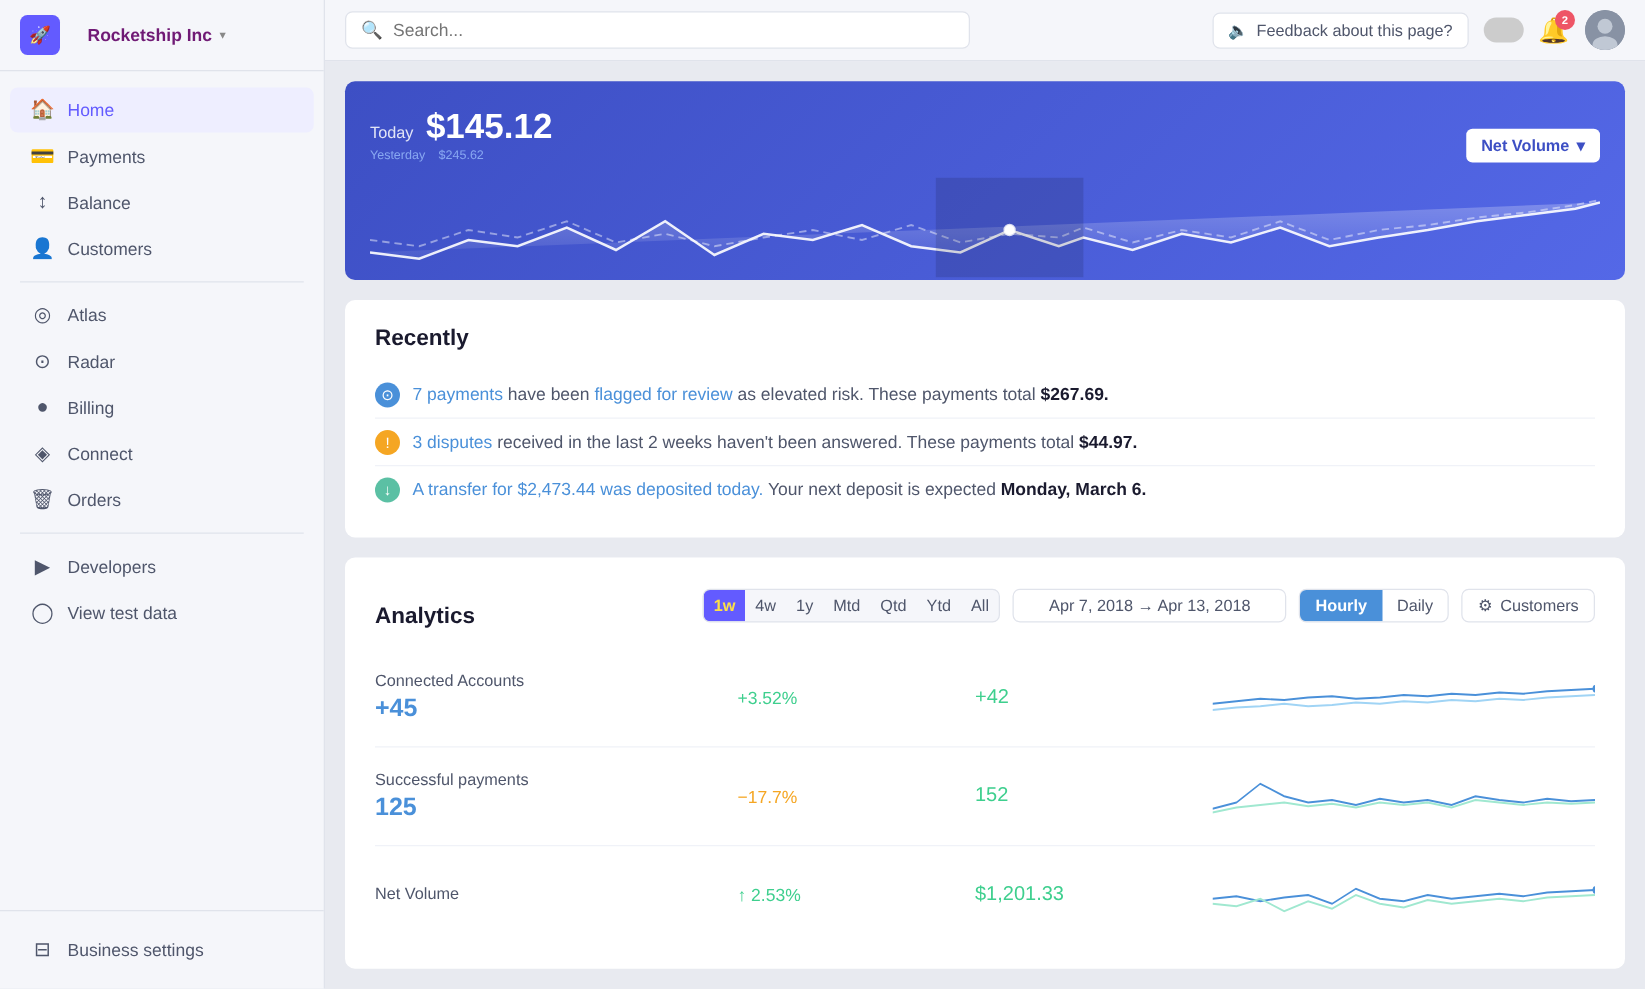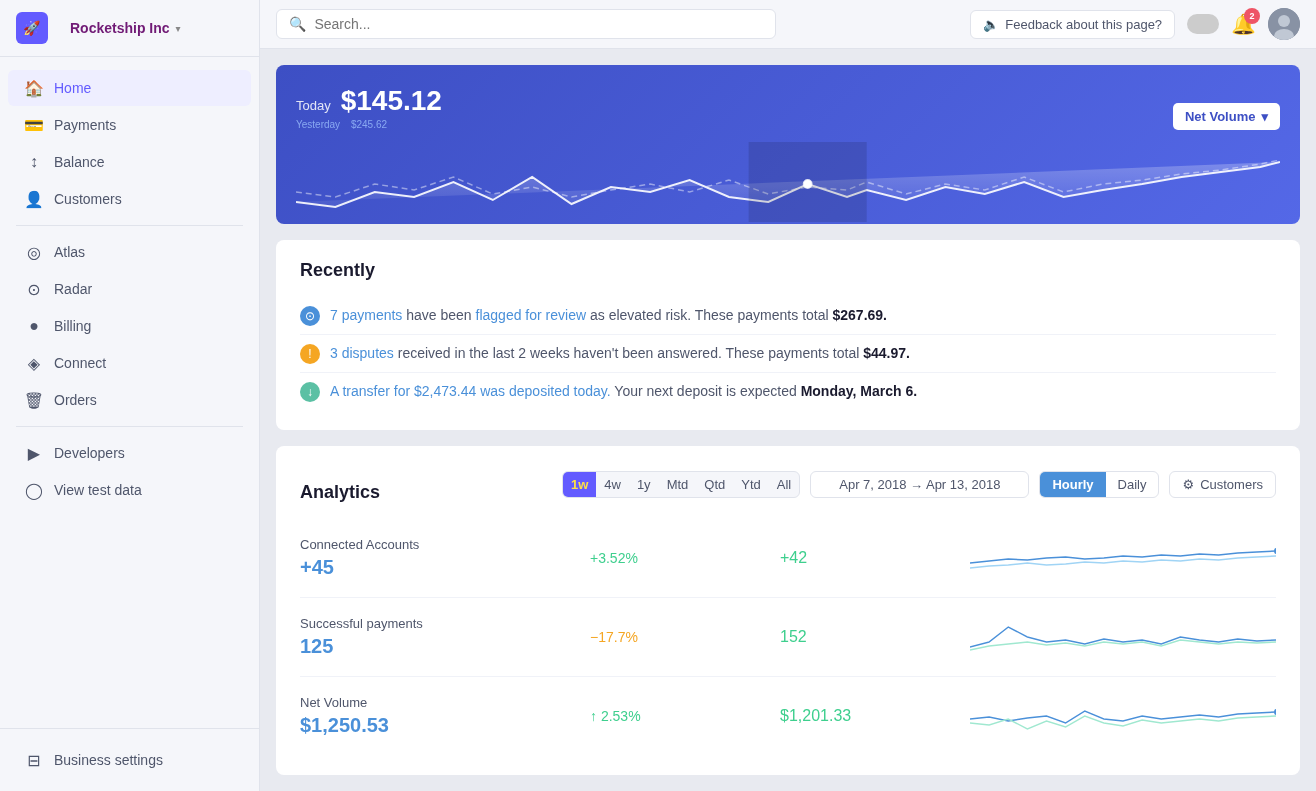--- a/index.html
+++ b/index.html
@@ -298,21 +298,20 @@
           <svg class="mini-chart" viewBox="0 0 480 50" preserveAspectRatio="none">
             <polyline points="0,35 30,30 60,15 90,25 120,30 150,28 180,32 210,27 240,30 270,28 300,32 330,25 360,28 390,30 420,27 450,29 480,28" fill="none" stroke="#4a90d9" stroke-width="1.5"></polyline>
             <polyline points="0,38 30,34 60,32 90,30 120,33 150,31 180,34 210,30 240,32 270,30 300,34 330,28 360,30 390,32 420,30 450,31 480,30" fill="none" stroke="#a0e8d0" stroke-width="1.5"></polyline>
           </svg>
         </div>
       </div>
 
       <div class="metric-row" style="border-bottom:none;">
         <div>
           <div class="metric-label">Net Volume</div>
-          <div class="metric-value">$1,250.53</div>
         </div>
         <div class="metric-change change-up">↑ 2.53%</div>
         <div class="metric-prev">$1,201.33</div>
         <div class="metric-chart">
           <svg class="mini-chart" viewBox="0 0 480 50" preserveAspectRatio="none">
             <polyline points="0,28 30,26 60,30 90,27 120,25 150,32 180,20 210,28 240,30 270,25 300,28 330,26 360,24 390,26 420,23 450,22 480,21" fill="none" stroke="#4a90d9" stroke-width="1.5"></polyline>
             <polyline points="0,32 30,34 60,28 90,38 120,30 150,36 180,25 210,32 240,35 270,29 300,32 330,30 360,28 390,30 420,27 450,26 480,25" fill="none" stroke="#a0e8d0" stroke-width="1.5"></polyline>
             <circle cx="480" cy="21" r="3" fill="#4a90d9"></circle>
           </svg>
         </div>

